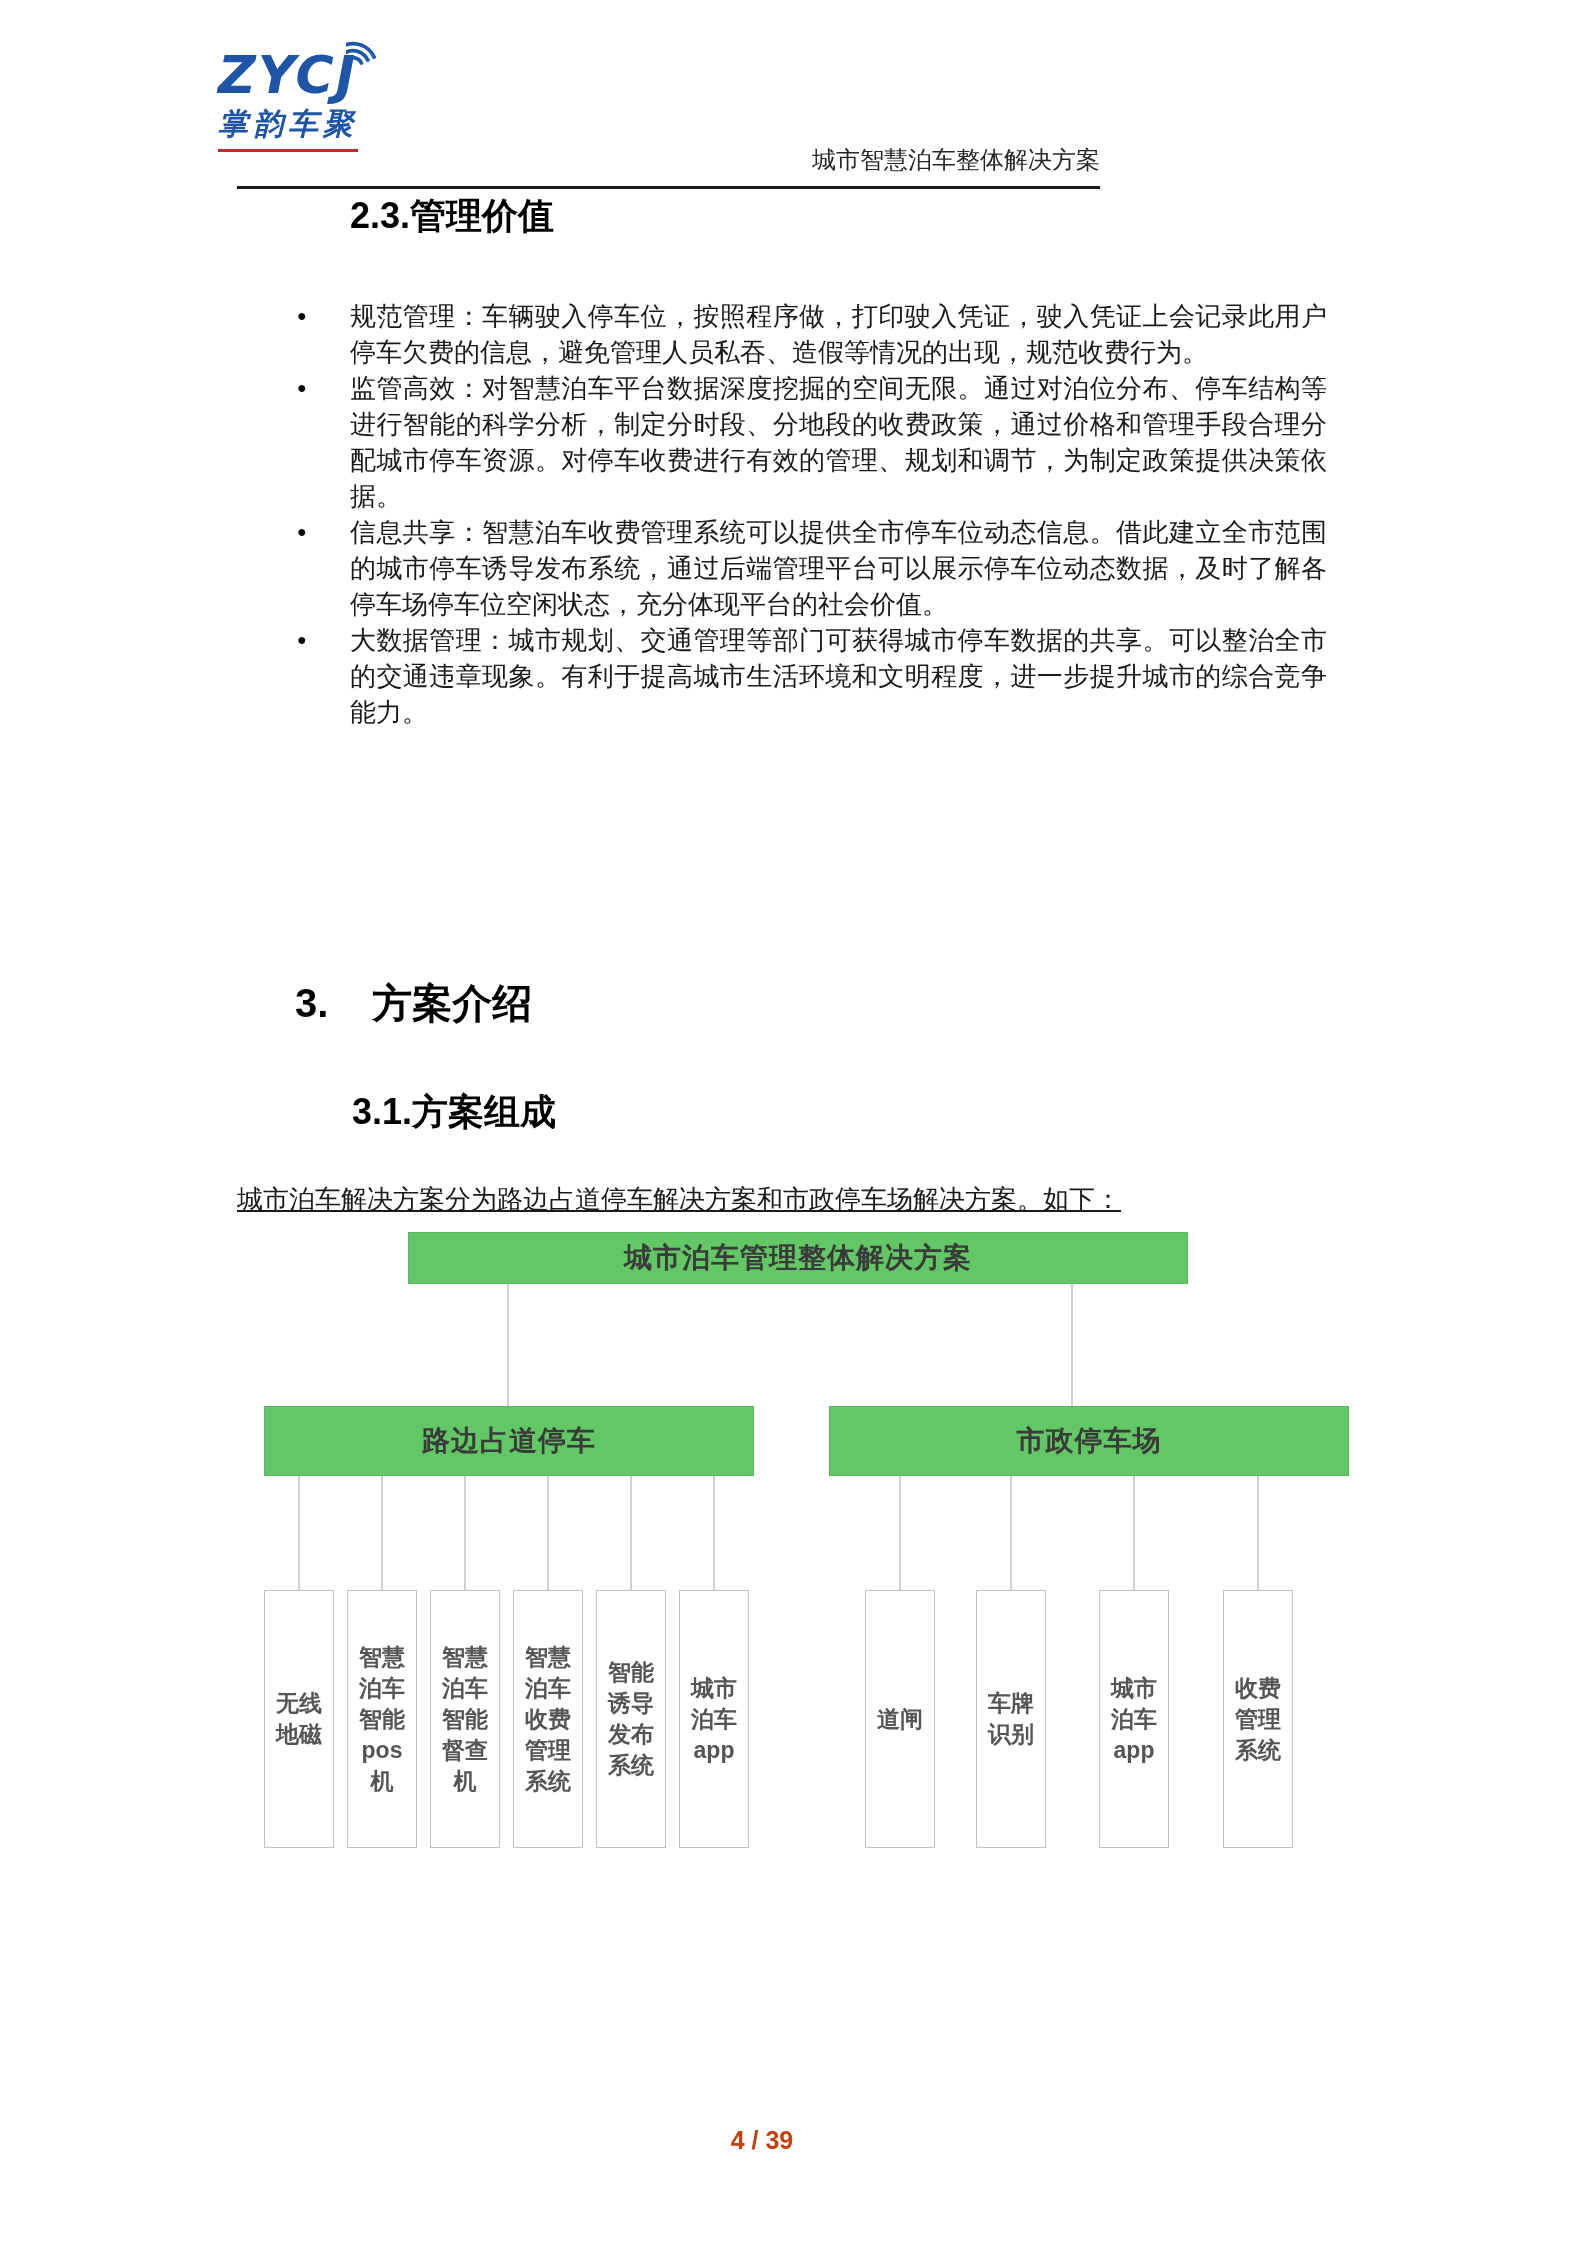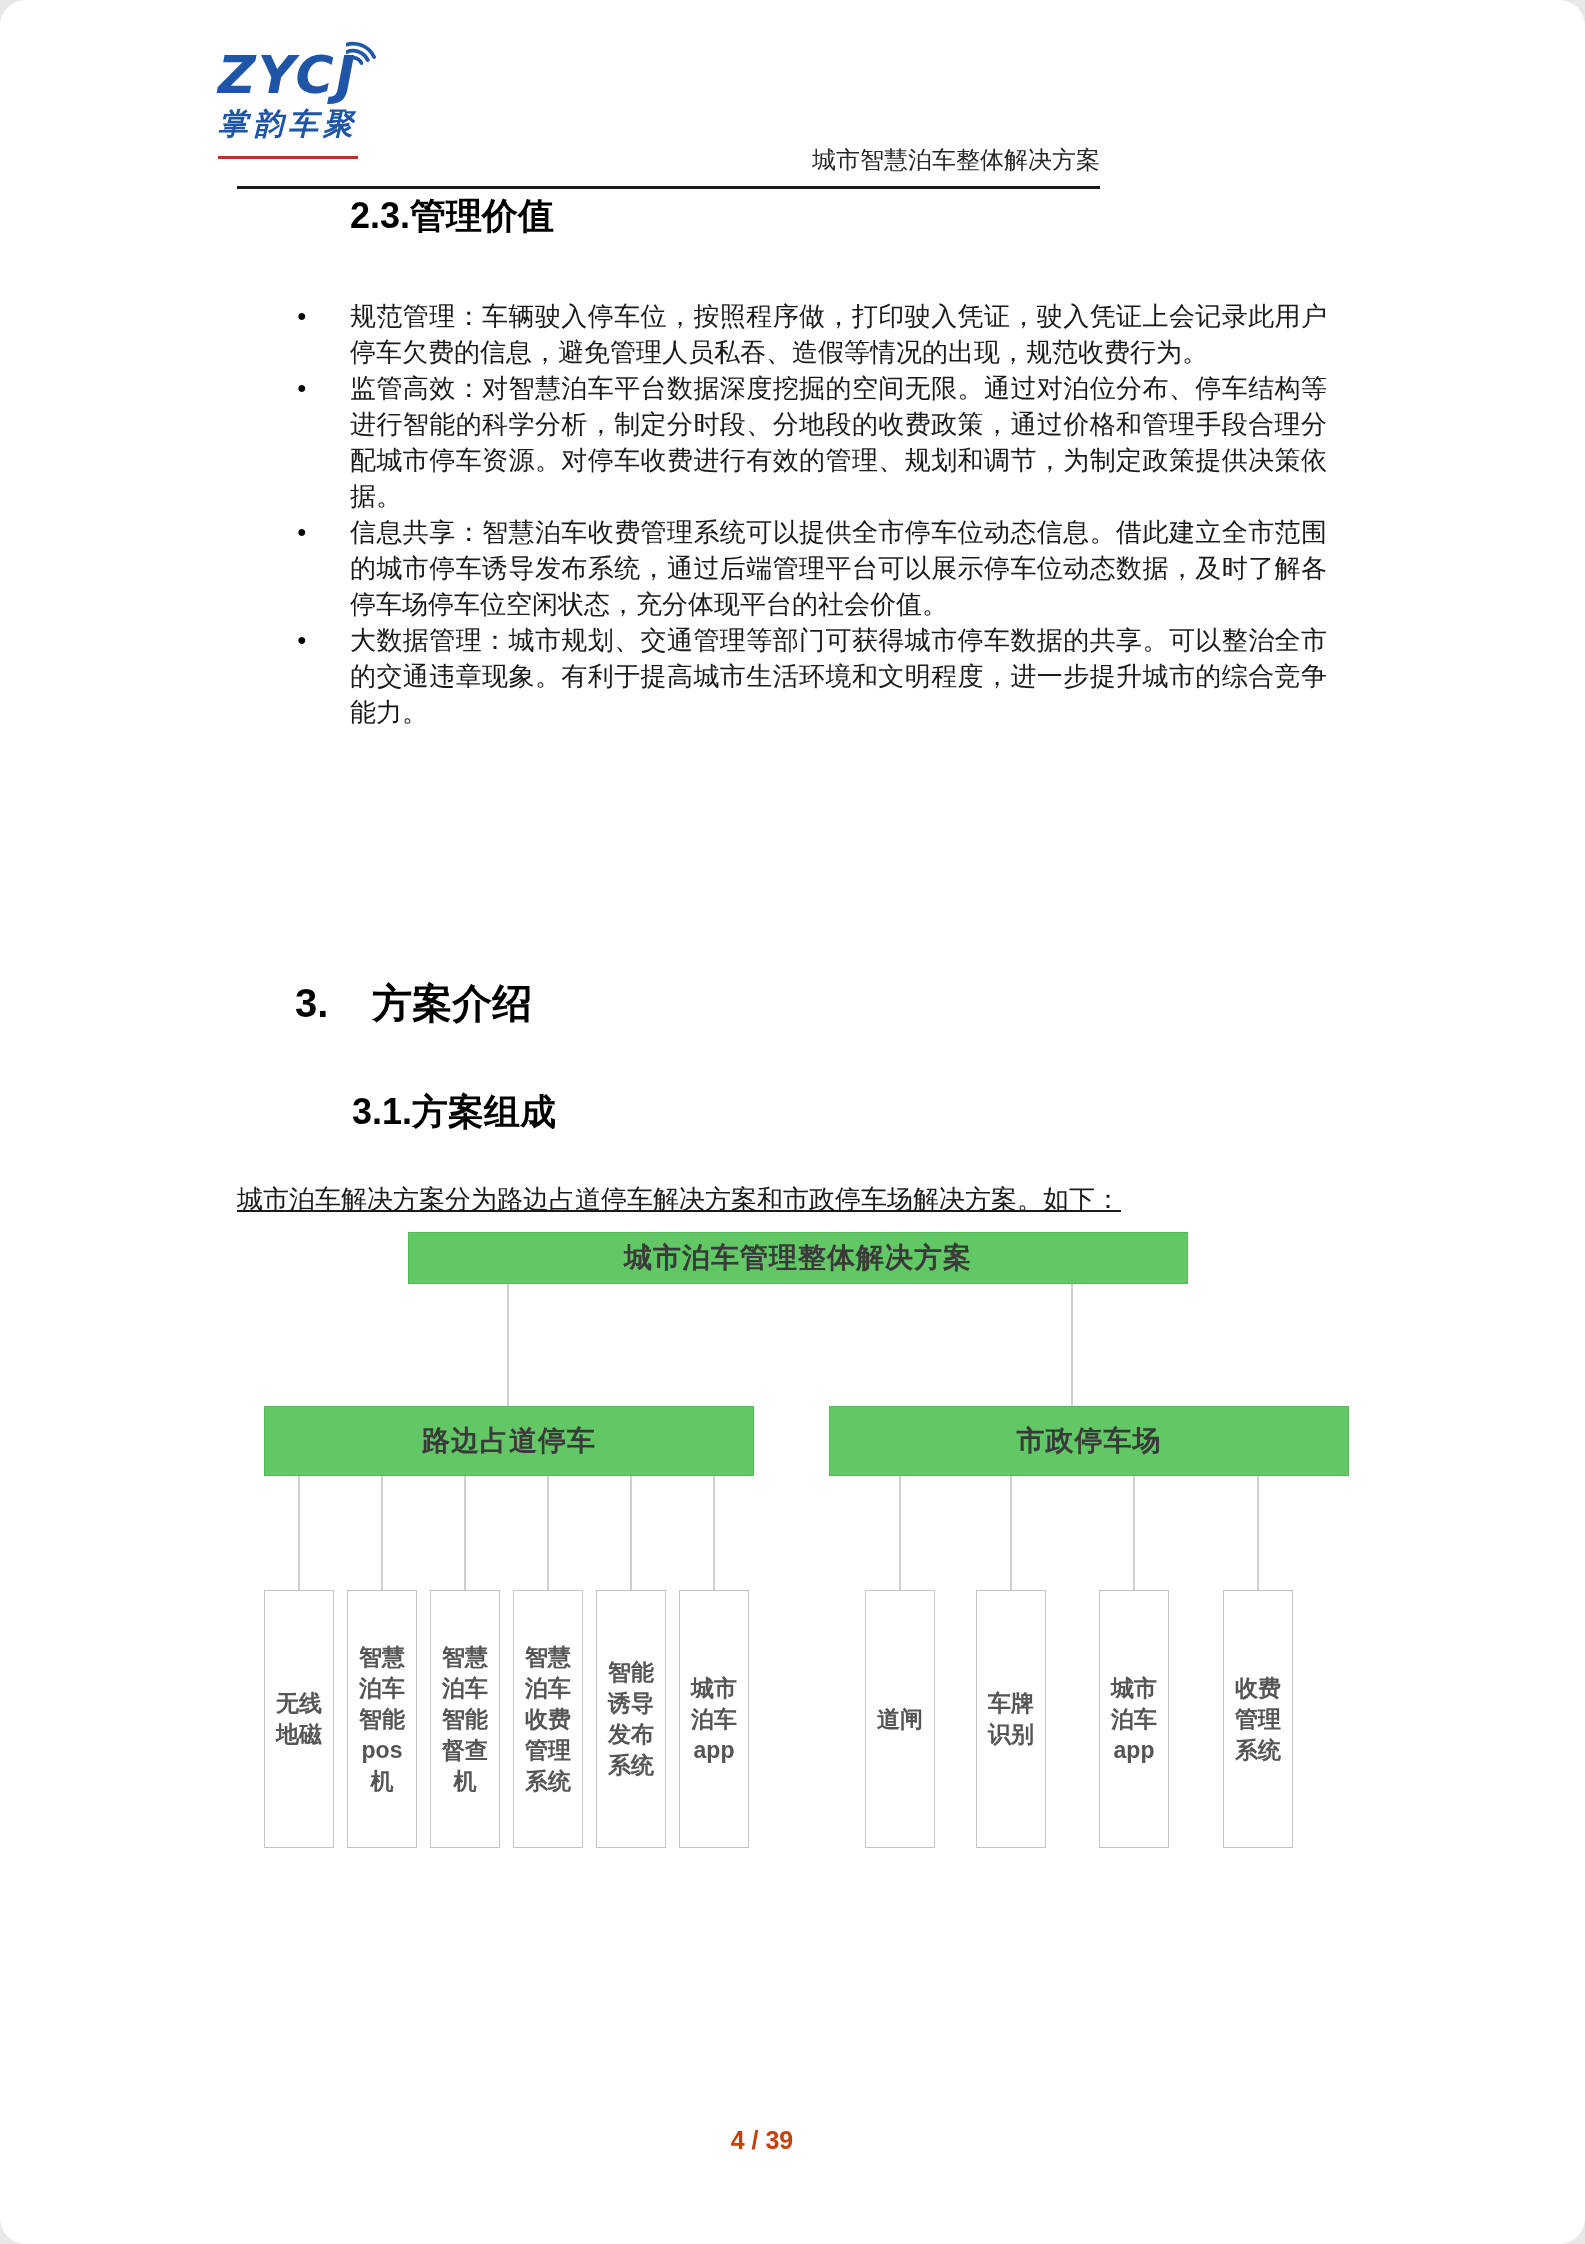--- a/index.html
+++ b/index.html
@@ -3,36 +3,35 @@
 <meta charset="utf-8">
 <style>
   html,body{margin:0;padding:0;background:#e8e8e8;}
   .page{
     position:relative;
     width:1585px;height:2244px;
     background:#ffffff;
     font-family:"Liberation Sans", sans-serif;
     overflow:hidden;
     margin:0 auto;
-    border-radius:26px;
   }
   
   .logo{position:absolute;left:218px;top:48px;color:#1F55A6;}
   .logo-wordmark{
     position:relative;display:inline-block;
     font-family:"DejaVu Sans", sans-serif;
     font-size:52px;font-weight:bold;font-style:italic;
     letter-spacing:2px;line-height:1.05;
   }
   .logo-wifi{position:absolute;right:-30px;top:-16px;}
   .logo-cn{
     display:inline-block;
     font-size:30px;font-weight:bold;font-style:italic;
     letter-spacing:5px;line-height:1.1;margin-top:4px;
-    border-bottom:3px solid #C03028;padding-bottom:16px;
+    border-bottom:3px solid #C03028;padding-bottom:9px;
   }
   .doc-title{
     position:absolute;left:600px;top:146px;width:500px;
     text-align:right;font-size:24px;color:#262626;line-height:1.2;
   }
   .header-rule{
     position:absolute;left:237px;top:186px;width:863px;height:3px;
     background:#1a1a1a;
   }
   

